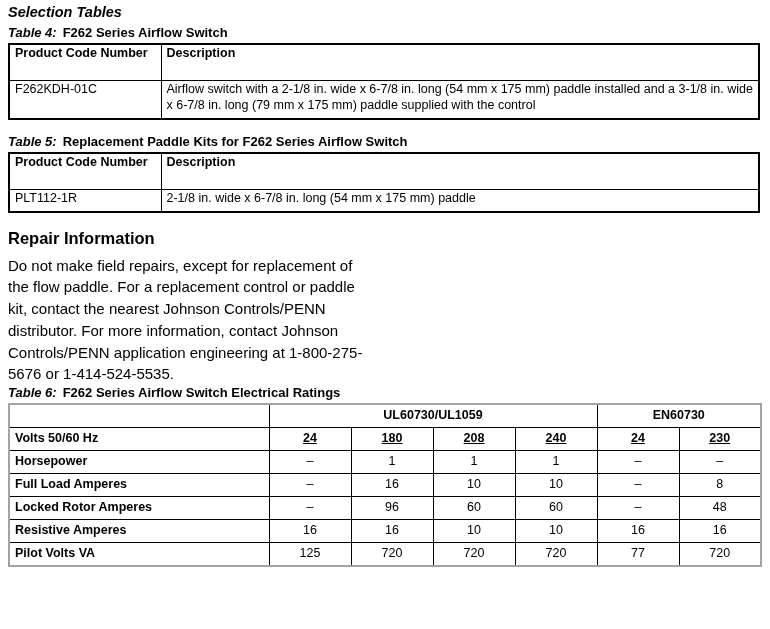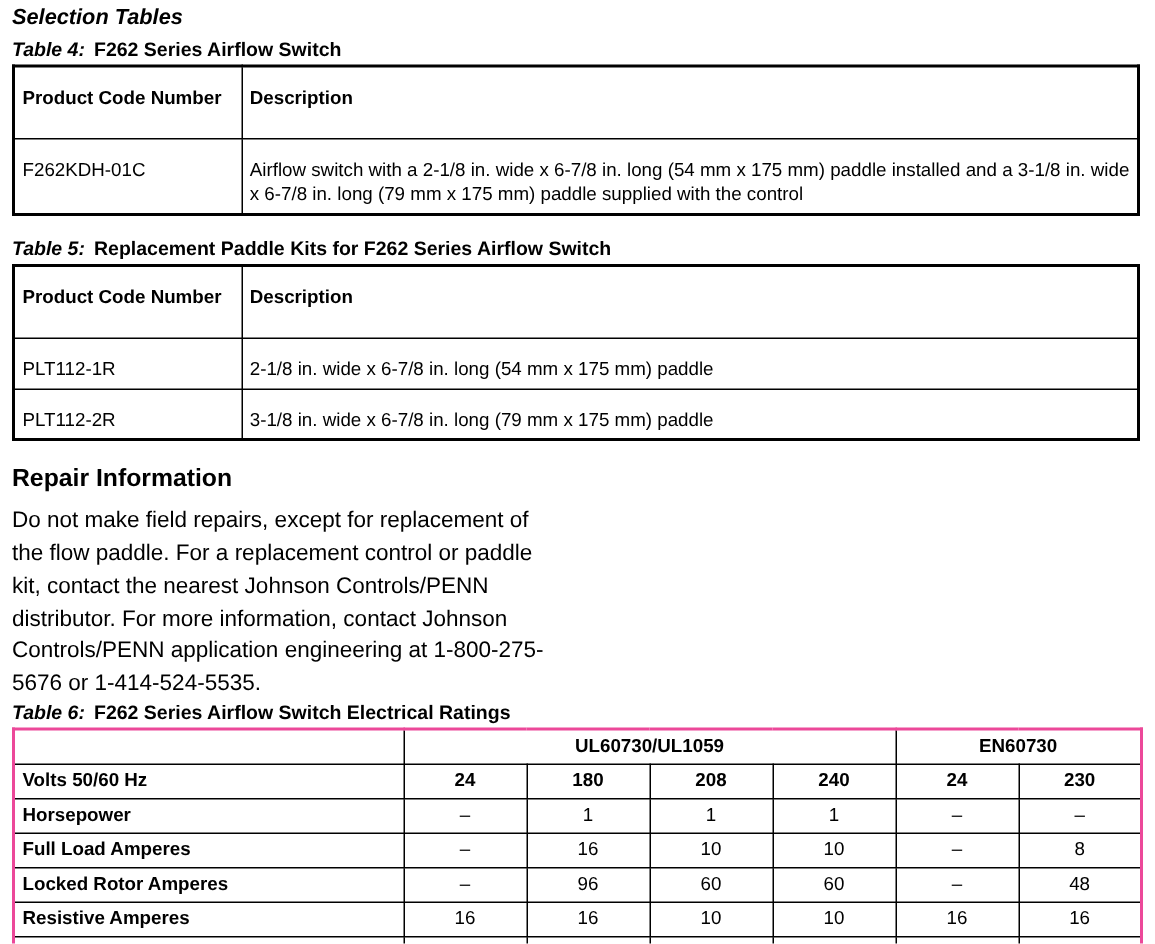--- a/index.html
+++ b/index.html
@@ -39,21 +39,21 @@
   }
   table.doc {
     border-collapse: collapse;
     margin: 0 0 0 8px;
     width: 752px;
     table-layout: fixed;
   }
   table.doc td, table.doc th {
     border: 1px solid #000000;
     font-size: 12.5px;
-    padding: 13px 5px 4px 5px;
+    padding: 1px 5px 4px 5px;
     vertical-align: top;
     text-align: left;
     font-weight: normal;
     line-height: 1.25;
   }
   table.doc .hdr {
     font-weight: bold;
   }
   table.doc.thick {
     border: 2px solid #000000;
@@ -69,39 +69,40 @@
     margin: 0 0 0 8px;
     line-height: 1.45;
     max-width: 360px;
   }
   
   table.spec {
     border-collapse: collapse;
     margin: 0 0 0 8px;
     width: 752px;
     table-layout: fixed;
-    border: 2px solid #ec4899;
+    border: 2px solid #a3a3a3;
   }
   table.spec td {
     border: 1px solid #000000;
     font-size: 12.5px;
     padding: 3px 5px 4px 5px;
     text-align: center;
     vertical-align: middle;
     line-height: 1.2;
   }
   table.spec td.rowlabel {
     text-align: left;
     font-weight: bold;
   }
   table.spec td.grouphdr {
     font-weight: bold;
   }
   table.spec td.volthdr {
     font-weight: bold;
+    text-decoration: underline;
   }
   table.spec tr.hdr-row td { font-weight: bold; }
   .spacer-14 { height: 14px; }
 </style>
 </head>
 <body>
 
 <div class="page">
 
   <div class="section-italic">Selection Tables</div>
@@ -139,24 +140,20 @@
         <col>
       </colgroup>
     <tbody>
       <tr>
         <td class="hdr" style="height:30px;">Product Code Number</td>
         <td class="hdr">Description</td>
       </tr>
       <tr>
         <td>PLT112-1R</td>
         <td>2-1/8 in. wide x 6-7/8 in. long (54 mm x 175 mm) paddle</td>
-      </tr>
-      <tr>
-        <td>PLT112-2R</td>
-        <td>3-1/8 in. wide x 6-7/8 in. long (79 mm x 175 mm) paddle</td>
       </tr>
     </tbody>
   </table>
 
   <h2 class="heading">Repair Information</h2>
   <p class="body-text">Do not make field repairs, except for replacement of the flow paddle. For a replacement control or paddle kit, contact the nearest Johnson Controls/PENN distributor. For more information, contact Johnson Controls/PENN application engineering at 1-800-275-5676 or 1-414-524-5535.</p>
 
 
   <div class="table-caption">
     <span class="cap-num">Table 6:</span><span>F262 Series Airflow Switch Electrical Ratings</span>

